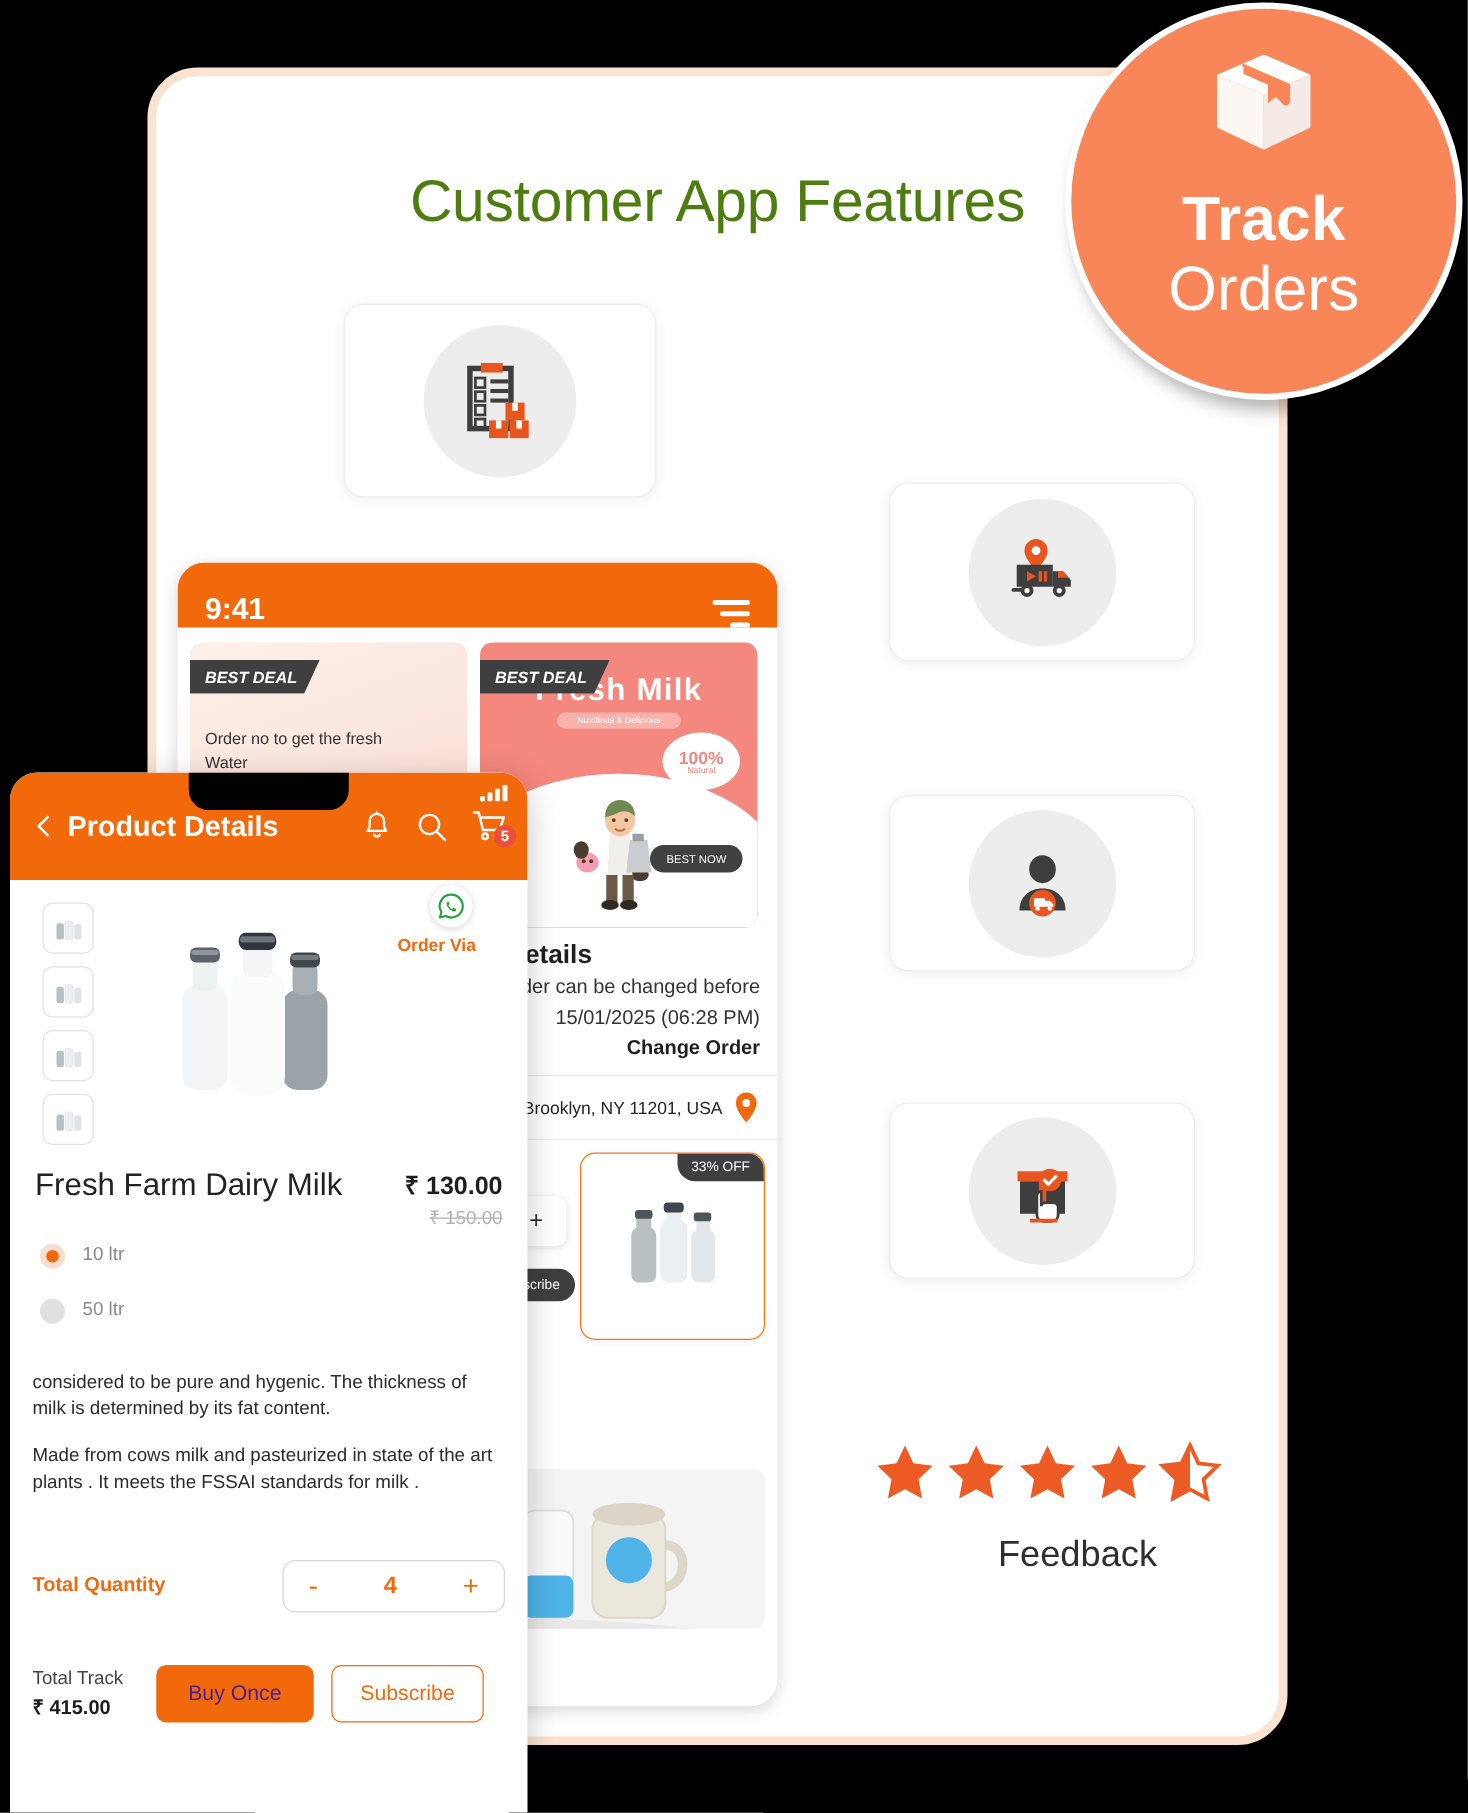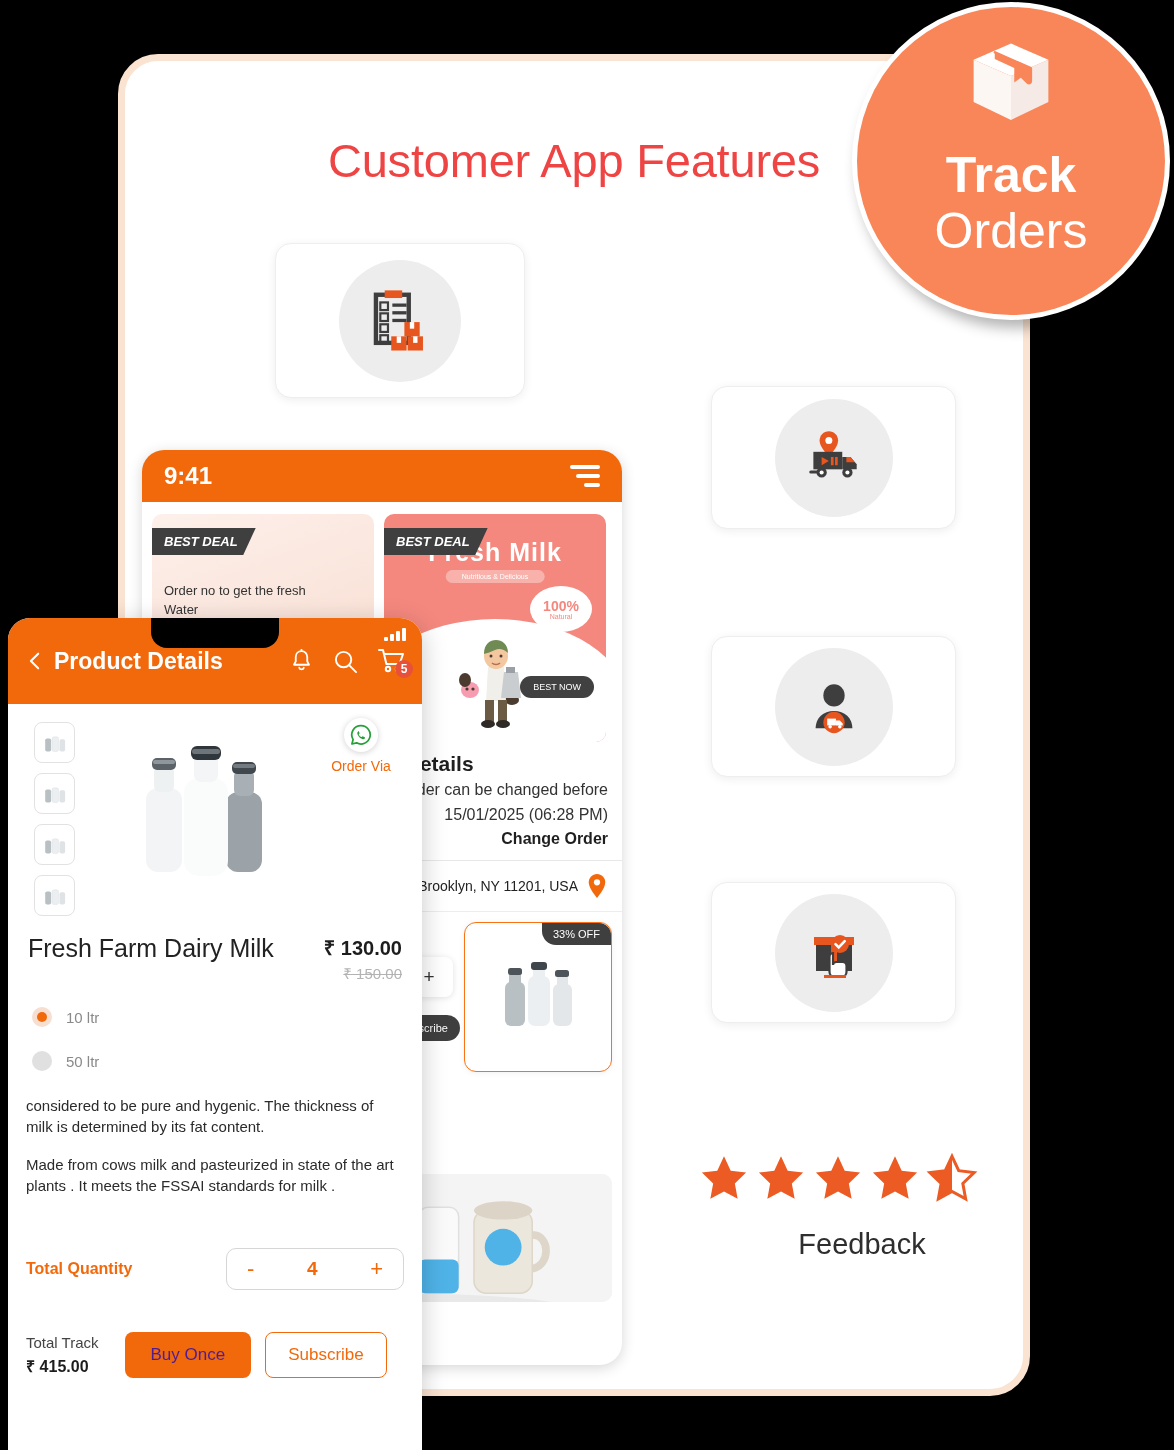--- a/index.html
+++ b/index.html
@@ -20,21 +20,21 @@
     border: 7px solid #fbe3d1;
     border-radius: 40px;
   }
   .promo-title {
     position: absolute;
     left: 0; top: 72px;
     width: 100%;
     text-align: center;
     font-size: 47px;
     font-weight: 400;
-    color: #ef4444;
+    color: #4d7c0f;
     letter-spacing: -0.2px;
   }
 
   
   .badge {
     position: absolute;
     left: 852px; top: 2px;
     width: 318px; height: 318px;
     border-radius: 50%;
     background: #f98659;
@@ -98,21 +98,21 @@
     left: 142px; top: 450px;
     width: 480px; height: 915px;
     background: #ffffff;
     border-radius: 22px;
     box-shadow: 0 3px 14px rgba(0,0,0,0.16);
     overflow: hidden;
     z-index: 5;
   }
   .bg-statusbar {
     height: 52px; background: #f2690c;
-    display: flex; align-items: center; justify-content: space-between;
+    display: flex; align-items: flex-end; justify-content: space-between;
     padding: 0 22px;
   }
   .bg-time { color: #ffffff; font-size: 24px; font-weight: 700; }
   .ham { display: flex; flex-direction: column; gap: 5px; align-items: flex-end; }
   .ham i { display: block; height: 4px; background: #ffffff; border-radius: 2px; }
   .ham i:nth-child(1) { width: 30px; }
   .ham i:nth-child(2) { width: 24px; }
   .ham i:nth-child(3) { width: 16px; }
 
   .deal-row { display: flex; gap: 10px; padding: 12px 10px 0 10px; }
@@ -254,38 +254,38 @@
     width: 18px; height: 18px; border-radius: 50%;
     display: flex; align-items: center; justify-content: center;
   }
 
   .gallery { position: relative; height: 230px; padding: 14px 0 0 0; }
   .thumbs { position: absolute; left: 26px; top: 18px; display: flex; flex-direction: column; gap: 10px; }
   .thumb {
     width: 41px; height: 41px; border: 1px solid #e2e2e2; border-radius: 8px;
     display: flex; align-items: center; justify-content: center; background: #fff;
   }
-  .wa-block { position: absolute; right: 18px; top: 14px; text-align: center; width: 86px; }
+  .wa-block { position: absolute; right: 18px; top: 4px; text-align: left; width: 86px; font-weight: bold; }
   .wa-circle {
     width: 34px; height: 34px; border-radius: 50%; background: #ffffff;
     box-shadow: 0 1px 6px rgba(0,0,0,0.18);
     display: flex; align-items: center; justify-content: center;
     margin: 0 auto;
   }
   .wa-label { font-size: 14px; color: #f2690c; margin-top: 6px; }
   .hero { position: absolute; left: 50%; transform: translateX(-50%); top: 42px; }
 
   .prod-head { display: flex; align-items: flex-start; padding: 0 20px; }
   .prod-name { font-size: 25px; color: #222; font-weight: 400; }
   .prod-price-wrap { margin-left: auto; text-align: right; }
   .prod-price { font-size: 20px; color: #1d1d1d; font-weight: 700; }
   .prod-mrp { font-size: 15px; color: #b3b3b3; text-decoration: line-through; margin-top: 2px; }
 
   .opts { padding: 12px 24px 0 24px; }
-  .opt { display: flex; align-items: center; gap: 14px; height: 44px; cursor: pointer; }
+  .opt { display: flex; gap: 14px; height: 44px; cursor: pointer; }
   .radio { width: 20px; height: 20px; border-radius: 50%; background: #e0e0e0;
            display: flex; align-items: center; justify-content: center; }
   .radio.on { background: #f6ded0; }
   .radio.on i { width: 10px; height: 10px; border-radius: 50%; background: #f2690c; display: block; }
   .opt-label { font-size: 15px; color: #8a8a8a; }
 
   .desc { padding: 12px 18px 0 18px; }
   .desc p { font-size: 15px; color: #2b2b2b; line-height: 1.42; }
   .desc p + p { margin-top: 16px; }
 

